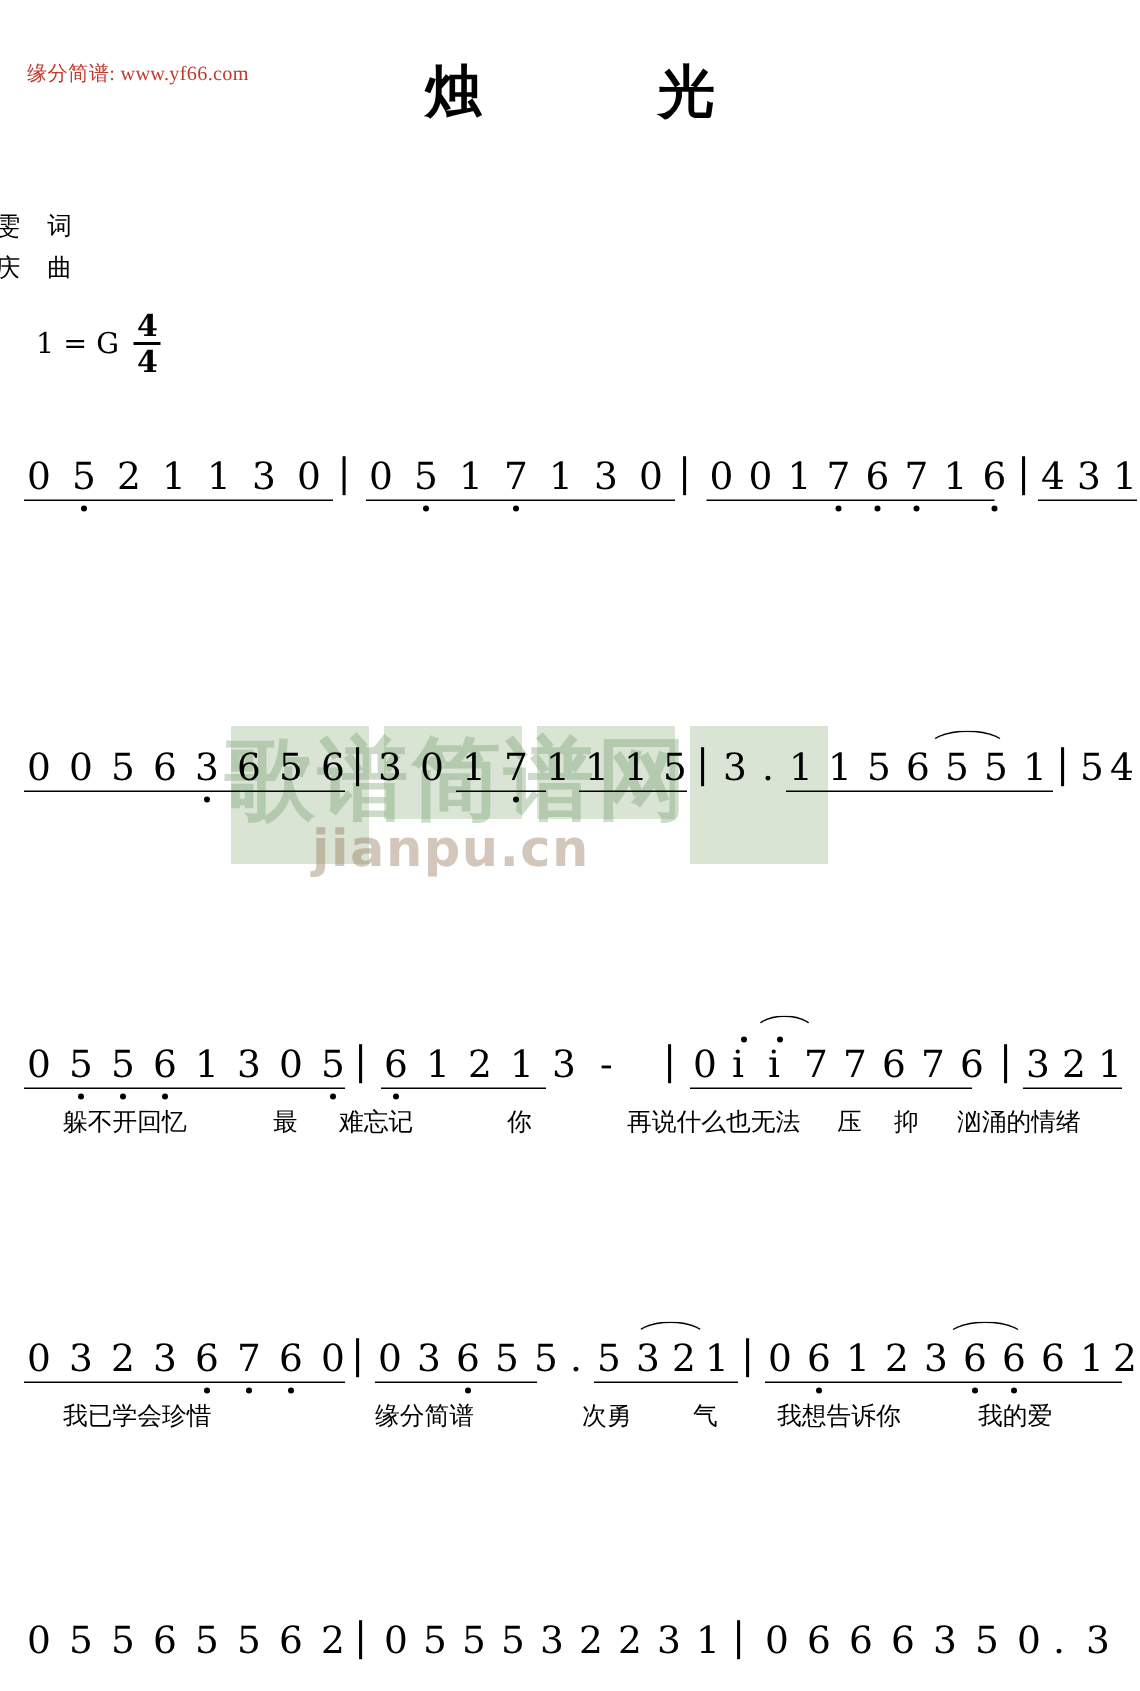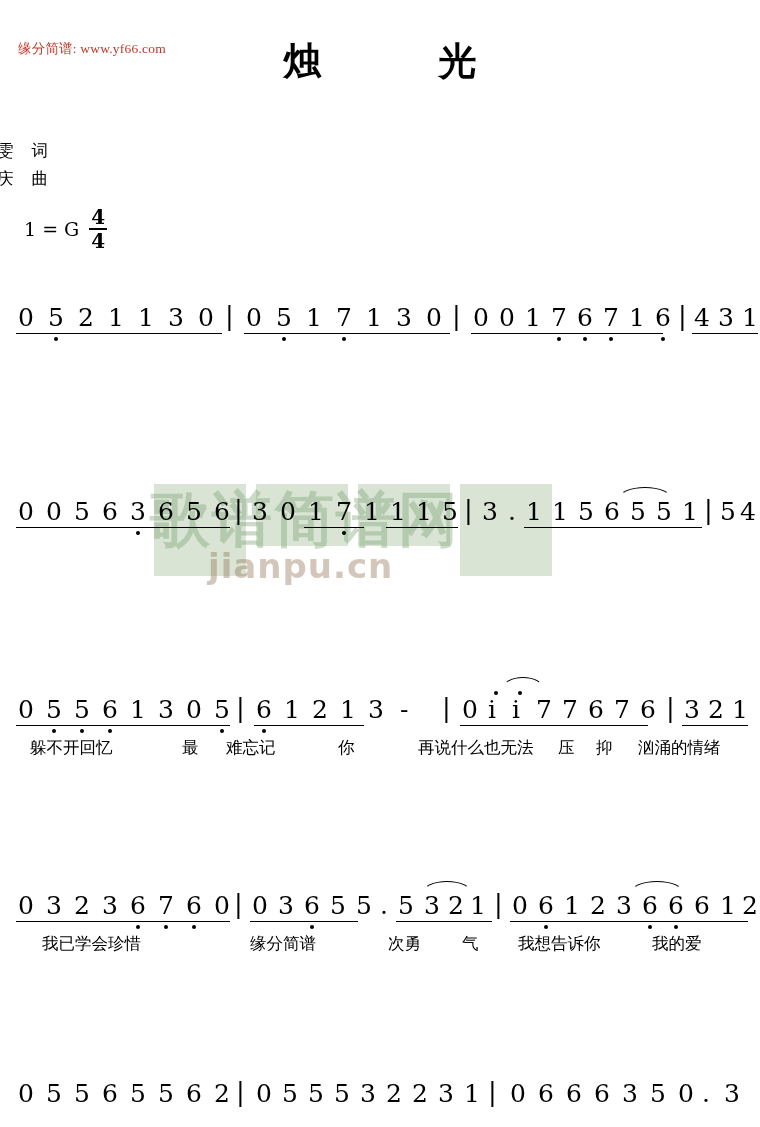--- a/index.html
+++ b/index.html
@@ -365,21 +365,21 @@
       <div class="dot-above" style="left:476px;top:0px"></div>
       <div class="dot-above" style="left:500px;top:0px"></div>
       <div class="slur" style="left:484px;top:-14px;width:40px"></div>
       <span class="n bar" style="left:648px">|</span>
       <span class="n" style="left:666px">3</span>
       <span class="n" style="left:690px">2</span>
       <span class="n" style="left:714px">1</span>
       <div class="beam" style="left:664px;top:34px;width:66px"></div>
     </div>
     <div class="lyrics">
-      <span class="ly" style="left:12px">躲不开回忆</span>
+      <span class="ly" style="left:24px">躲不开回忆</span>
       <span class="ly" style="left:164px">最</span>
       <span class="ly" style="left:208px">难忘记</span>
       <span class="ly" style="left:320px">你</span>
       <span class="ly" style="left:400px">再说什么也无法</span>
       <span class="ly" style="left:540px">压</span>
       <span class="ly" style="left:578px">抑</span>
       <span class="ly" style="left:620px">汹涌的情绪</span>
     </div>
   </div>
 

